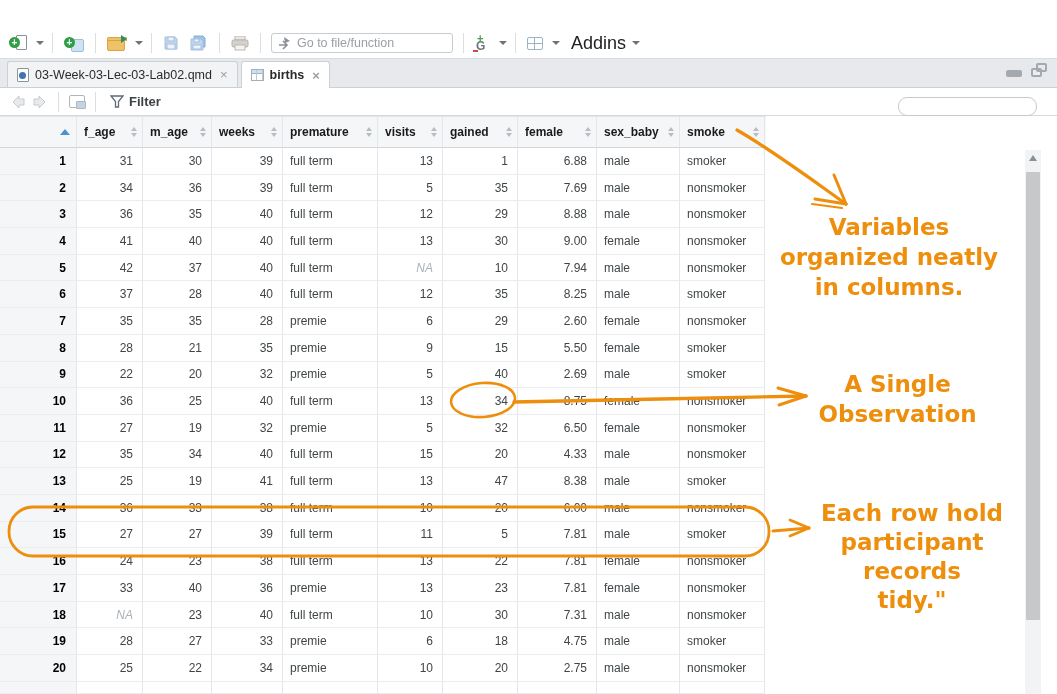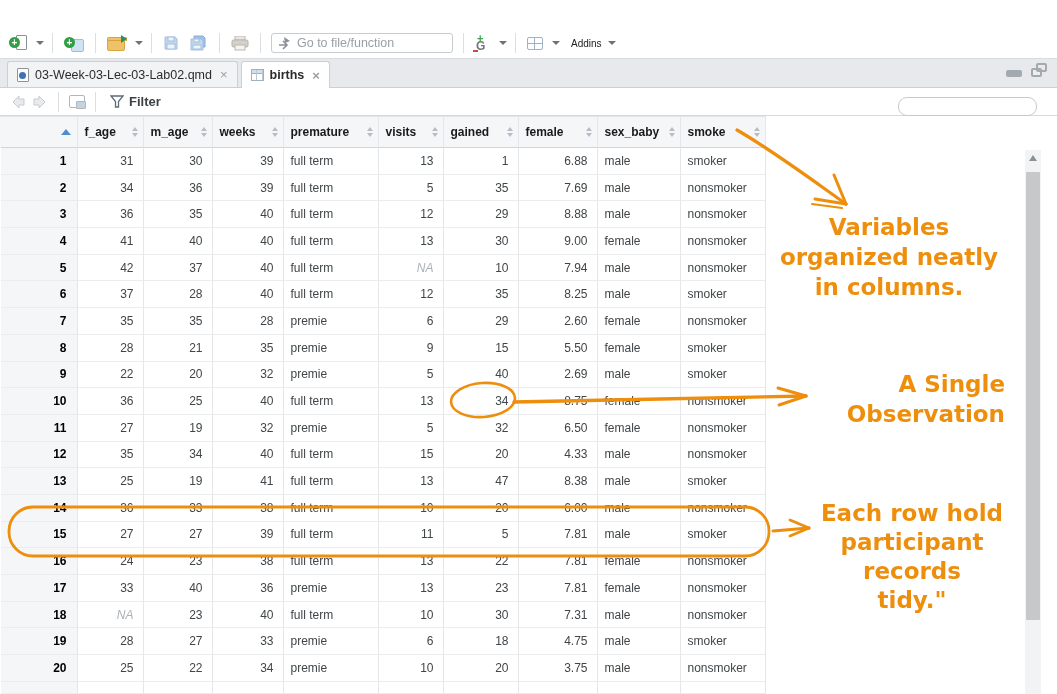--- a/index.html
+++ b/index.html
@@ -29,21 +29,21 @@
   .goto-box { display:flex; align-items:center; gap:6px; width:182px; height:20px; border:1px solid #c8ccd0; border-radius:3px; background:#fff; padding:0 6px; margin:0 2px; }
   .goto-box input { border:none; outline:none; width:140px; font-size:12.5px; color:#333; font-family:"Liberation Sans",sans-serif; background:transparent; }
   .goto-box input::placeholder { color:#9aa0a6; }
   .ic-vcs { position:relative; width:15px; height:19px; }
   .ic-vcs .p { position:absolute; top:-2px; left:2px; color:#3ba646; font-weight:bold; font-size:11px; }
   .ic-vcs .g { position:absolute; bottom:0; left:1px; color:#6e767c; font-weight:bold; font-size:12px; }
   .ic-vcs .r { position:absolute; bottom:1px; left:-2px; width:5px; height:2px; background:#d04a3a; }
   .ic-panes { width:16px; height:13px; border:1px solid #9db2c4; border-radius:2px; position:relative; background:#fff; }
   .ic-panes:before { content:""; position:absolute; left:0; right:0; top:5px; height:1px; background:#9db2c4; }
   .ic-panes:after { content:""; position:absolute; top:0; bottom:0; left:6px; width:1px; background:#9db2c4; }
-  .addins-label { font-size:10px; color:#222; margin:0 2px 0 4px; }
+  .addins-label { font-size:18px; color:#222; margin:0 2px 0 4px; }
 
   
   .tabstrip { position:absolute; top:59px; left:0; right:0; height:29px; background:#e7e9ec; border-bottom:1px solid #ccd0d4; display:flex; align-items:flex-end; padding-left:7px; }
   .tab { height:26px; display:flex; align-items:center; gap:6px; padding:0 9px; border:1px solid #ccd0d4; border-bottom:none; border-radius:3px 3px 0 0; margin-right:3px; font-size:12.5px; color:#2b2b2b; position:relative; }
   .tab.inactive { background:#f2f3f5; }
   .tab.active { background:#fff; margin-bottom:-1px; height:27px; z-index:2; font-weight:bold; }
   .tab .close { color:#98a0a6; font-size:13px; margin-left:2px; }
   .ic-qmd { position:relative; width:12px; height:14px; background:#fff; border:1px solid #8c949a; border-radius:1px; }
   .ic-qmd:before { content:""; position:absolute; left:1px; top:3px; width:7px; height:7px; border-radius:50%; background:#3f73b4; }
   .ic-grid { width:13px; height:12px; border:1px solid #9fb0be; background:
@@ -61,21 +61,21 @@
   .nav-arrow { width:16px; height:16px; }
   .ic-popup { width:16px; height:13px; border:1px solid #aeb6be; border-radius:2px; background:#fff; position:relative; }
   .ic-popup:before { content:""; position:absolute; right:-2px; bottom:-2px; width:8px; height:6px; background:#c3d3e0; border:1px solid #aeb6be; border-radius:1px; }
   .filter-btn { display:flex; align-items:center; gap:5px; padding:2px 4px; }
   .filter-label { font-size:13px; font-weight:bold; color:#3d4247; }
   .search-box { position:absolute; right:20px; top:9px; width:139px; height:19px; border:1px solid #c6cacd; border-radius:9px; background:#fff; display:flex; align-items:center; padding:0 6px; }
   .search-box input { border:none; outline:none; flex:1; font-size:12px; background:transparent; font-family:"Liberation Sans",sans-serif; }
 
   
   .table-wrap { position:absolute; top:116px; left:0; width:766px; }
-  .trow { display:flex; height:26.7px;justify-content:center; }
+  .trow { display:flex; height:26.7px; }
   .trow.header { height:32px; background:#f5f6f8; border-top:1px solid #e2e5e8; }
   .cell { border-right:1px solid #e4e7ea; border-bottom:1px solid #eaecee; font-size:12px; color:#404548; display:flex; align-items:center; overflow:hidden; white-space:nowrap; }
   .trow.header .cell { border-bottom:1px solid #d2d6da; font-weight:bold; color:#1a1a1a; justify-content:space-between; padding:0 5px 0 7px; }
   .cell.rn { background:#f5f6f8; font-weight:bold; justify-content:flex-end; padding-right:10px; color:#000; }
   .trow.header .cell.rn { justify-content:flex-end; padding-right:6px; }
   .cell.r { justify-content:flex-end; padding-right:9px; }
   .cell.l { justify-content:flex-start; padding-left:7px; }
   .cell .na { font-style:italic; color:#abb2b8; }
   .sorts { display:flex; flex-direction:column; gap:2px; align-items:center; }
   .tri-up { width:0; height:0; border-left:3.5px solid transparent; border-right:3.5px solid transparent; border-bottom:4px solid #b7bdc4; }
@@ -85,21 +85,21 @@
   
   .vscroll { position:absolute; right:16px; top:150px; bottom:0; width:16px; background:#f2f3f4; }
   .vscroll .up { height:16px; display:flex; align-items:center; justify-content:center; }
   .vscroll .up .t { width:0; height:0; border-left:4px solid transparent; border-right:4px solid transparent; border-bottom:6px solid #8a9096; }
   .vscroll .thumb { position:absolute; top:22px; left:1px; right:1px; height:448px; background:#c6c8ca; border-radius:1px; }
 
   
   .overlay { position:absolute; inset:0; pointer-events:none; z-index:50; }
   .note { position:absolute; white-space:pre-line; text-align:center; font-weight:600; font-size:23px; line-height:30px; font-family:"DejaVu Sans",sans-serif; pointer-events:none; z-index:51; }
   .note1 { left:768px; top:212px; width:242px;text-align:center; }
-  .note2 { left:790px; top:369px; width:215px;text-align:right; }
+  .note2 { left:790px; top:369px; width:215px; }
   .note3 { left:793px; top:499px; width:238px; line-height:29px; }
 </style>
 </head>
 <body>
 
 <div id="app">
 
 
   <div class="toolbar">
     <div class="tb-btn">
@@ -524,21 +524,21 @@
         <div class="cell l" style="width: 85px;">smoker</div>
       </div>
       <div class="trow">
         <div class="cell rn" style="width: 77px;">20</div>
         <div class="cell r" style="width: 66px;">25</div>
         <div class="cell r" style="width: 69px;">22</div>
         <div class="cell r" style="width: 71px;">34</div>
         <div class="cell l" style="width: 95px;">premie</div>
         <div class="cell r" style="width: 65px;">10</div>
         <div class="cell r" style="width: 75px;">20</div>
-        <div class="cell r" style="width: 79px;">3.75</div>
+        <div class="cell r" style="width: 79px;">2.75</div>
         <div class="cell l" style="width: 83px;">male</div>
         <div class="cell l" style="width: 85px;">nonsmoker</div>
       </div>
       <div class="trow" style="height: 12px;">
         <div class="cell rn" style="width: 77px;"></div>
         <div class="cell" style="width: 66px;"></div>
         <div class="cell" style="width: 69px;"></div>
         <div class="cell" style="width: 71px;"></div>
         <div class="cell" style="width: 95px;"></div>
         <div class="cell" style="width: 65px;"></div>

